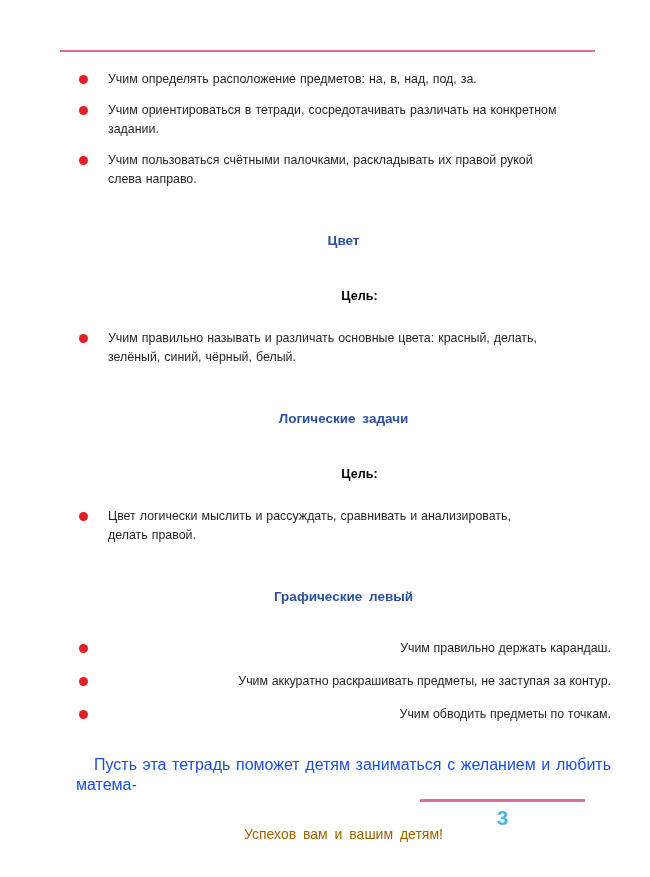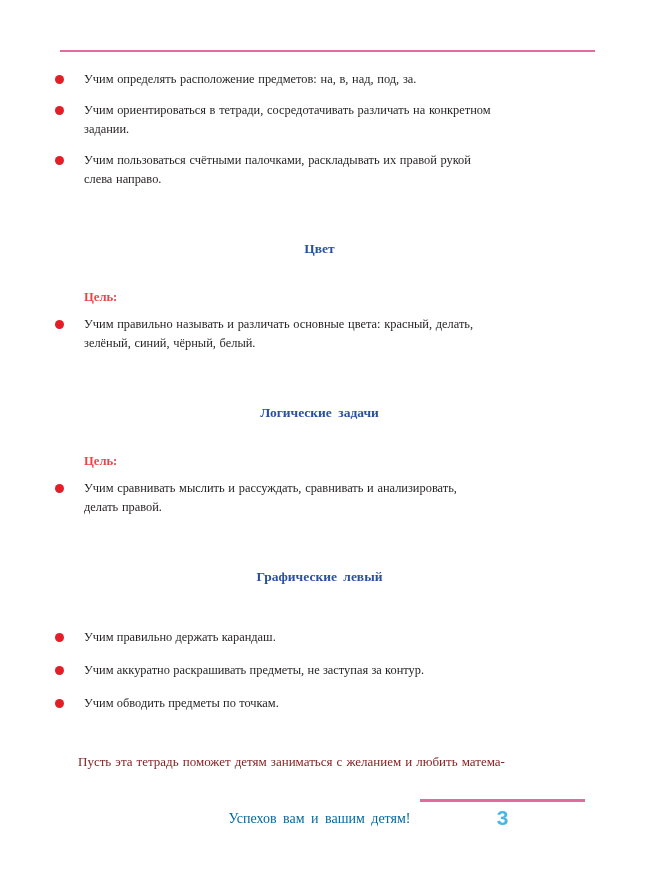--- a/index.html
+++ b/index.html
@@ -50,24 +50,23 @@
     text-align: center;
     font-size: 21px;
     font-weight: bold;
     color: #4ab6e6;
     letter-spacing: 0px;
   }
 
   
   .content {
     position: absolute;
-    left: 52px;
+    left: 76px;
     top: 70px;
     width: 535px;
-    font-family: Liberation Serif, serif;
   }
 
   
   .bullet-item {
     position: relative;
     padding-left: 32px;
     margin-bottom: 12px;
     font-size: 12.4px;
     line-height: 19px;
     text-align: justify;
@@ -89,71 +88,72 @@
     border-radius: 50%;
     background: #e31e26;
   }
 
   .bullet-item .line {
     display: block;
   }
 
   
   .bullet-item.plain {
-    text-align: left;
+    text-align: right;
     word-spacing: 0.2px;
     margin-bottom: 14px;
   }
 
   
   .section-heading {
     text-align: center;
     font-size: 13.5px;
     font-weight: bold;
     color: #2a50a0;
     word-spacing: 3px;
-    margin: 16px;
+    margin: 8px;
   }
 
   .goal-label {
     font-size: 12.6px;
     font-weight: bold;
-    color: #ef4444;
+    color: #000000;
     padding-left: 32px;
-    margin: 0;
+    margin: 16px;
+    text-align: center;
   }
 
   
   .sp-lg  { height: 24px; }
   .sp-md  { height: 17px; }
   .sp-sm  { height: 10px; }
   .sp-xs  { height: 7px; }
 
   
   .closing-paragraph {
-    font-size: 13px;
+    font-size: 16px;
     line-height: 20px;
     text-align: justify;
     text-justify: inter-word;
     word-spacing: 0.8px;
-    color: #7f1d1d;
-    margin: 8px;
+    color: #1d4ed8;
+    margin: 0;
   }
   .closing-paragraph .line {
     display: block;
   }
   .closing-paragraph .indent {
     display: inline-block;
     width: 18px;
   }
 
   .closing-wish {
     text-align: center;
     font-size: 14px;
-    color: #0369a1;
+    color: #a16207;
     word-spacing: 3px;
     margin: 0;
   }
 </style>
 </head>
 <body>
 
 <div class="page">
 
   <div class="top-rule"></div>
@@ -195,21 +195,21 @@
     </div>
 
     <div class="sp-lg"></div>
     <div class="section-heading">Логические  задачи</div>
     <div class="sp-md"></div>
     <div class="goal-label">Цель:</div>
     <div class="sp-sm"></div>
 
     <div class="bullet-item">
       <span class="bullet-dot"></span>
-      <span class="line">Учим  сравнивать  мыслить  и  рассуждать,  сравнивать  и  анализировать,</span>
+      <span class="line">Цвет  логически  мыслить  и  рассуждать,  сравнивать  и  анализировать,</span>
       <span class="line">делать  правой.</span>
     </div>
 
     <div class="sp-lg"></div>
     <div class="section-heading">Графические  левый</div>
     <div class="sp-md"></div>
     <div class="sp-sm"></div>
 
     <div class="bullet-item plain">
       <span class="bullet-dot"></span>

